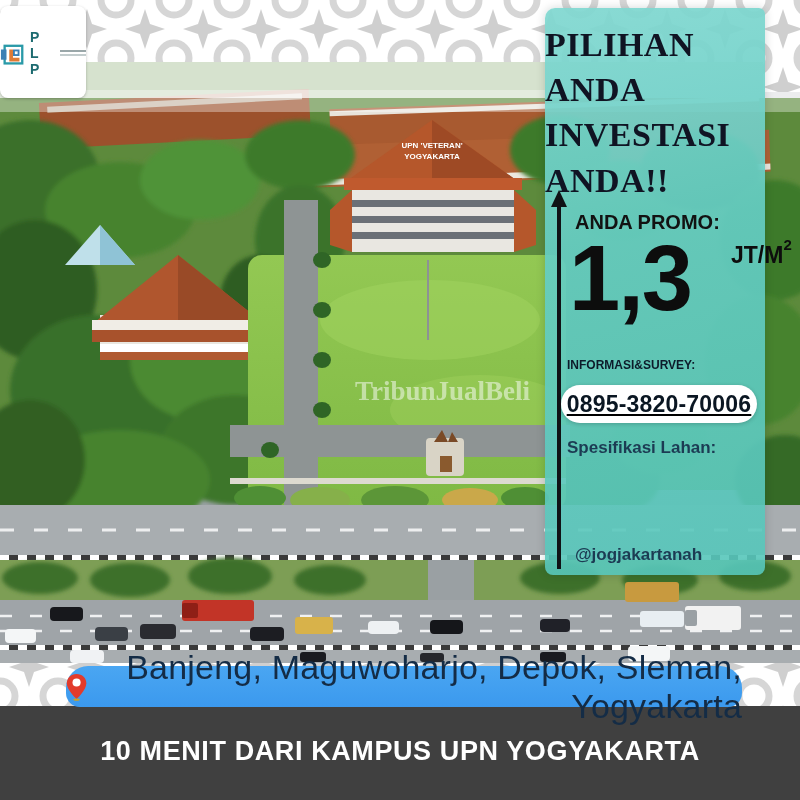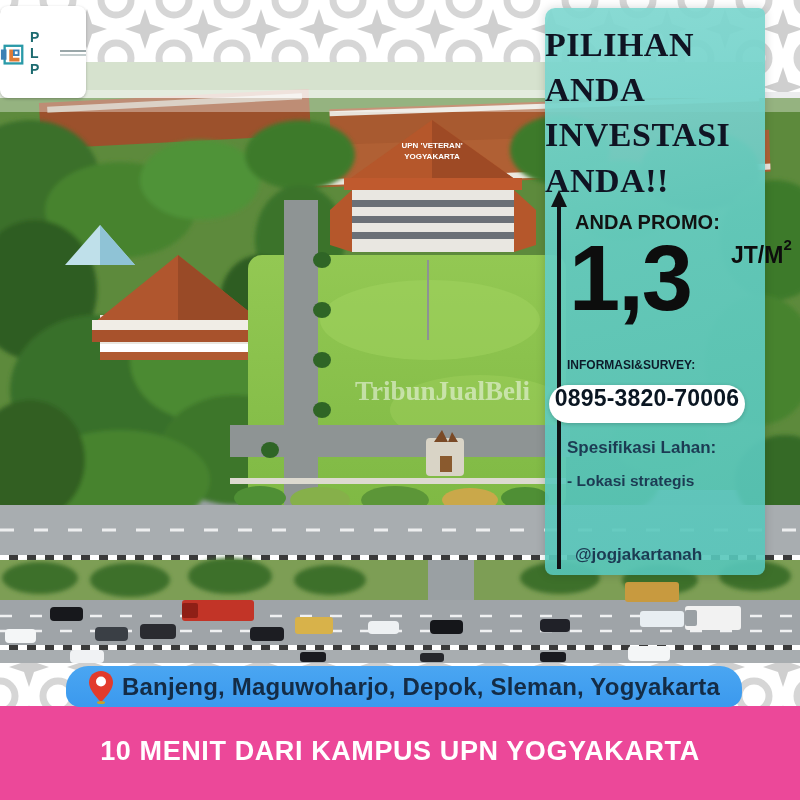--- a/index.html
+++ b/index.html
@@ -35,36 +35,36 @@
   .up-arrow .head{width:0;height:0;margin:0 auto;
                   border-left:8px solid transparent;border-right:8px solid transparent;
                   border-bottom:17px solid #101216;}
   .up-arrow .shaft{width:4px;height:362px;margin:0 auto;background:#101216;}
   .price-label{position:absolute;left:30px;top:203px;font-size:20px;font-weight:800;color:#121212;}
   .price-value{position:absolute;left:24px;top:218px;font-size:92px;font-weight:900;color:#0d0d0d;
                letter-spacing:-2px;}
   .price-unit{position:absolute;left:148px;top:232px;font-size:23px;font-weight:800;color:#0d0d0d;margin-left:38px;}
   .price-unit sup{font-size:15px;position:relative;top:-4px;font-weight:800;}
   .info-label{position:absolute;left:22px;top:350px;font-size:12px;font-weight:800;color:#0d1b2a;}
-  .phone-pill{position:absolute;left:4px;top:377px;width:196px;height:38px;background:#ffffff;
-              border-radius:19px;display:flex;align-items:flex-start;justify-content:center;
-              box-shadow:0 1px 4px rgba(0,0,0,.2);}
+  .phone-pill{position:absolute;left:16px;top:377px;width:196px;height:38px;background:#ffffff;
+              border-radius:19px;display:flex;align-items:center;justify-content:center;
+              box-shadow:0 1px 4px rgba(0,0,0,.2);text-decoration:underline;}
   .phone-pill span{font-size:23px;font-weight:800;color:#0a1622;letter-spacing:.2px;}
   .spec-title{position:absolute;left:22px;top:430px;font-size:17px;font-weight:800;color:#1c3b53;}
   .spec-list{position:absolute;left:22px;top:461px;font-size:15.5px;font-weight:700;color:#1c3b53;
              line-height:1.55;}
   .social{position:absolute;left:30px;top:537px;font-size:17px;font-weight:800;color:#1c3b53;}
 
   
   .location-bar{left:66px;top:666px;width:676px;height:41px;z-index:7;
                 background:linear-gradient(#4aa6f2,#3b99ee);
                 border-radius:22px 22px 14px 14px;
                 display:flex;align-items:center;justify-content:center;gap:8px;}
-  .location-bar .loc-text{font-size:24px;font-weight:700;color:#142c46;letter-spacing:.2px;text-align:right;}
-  .bottom-bar{left:0;top:706px;width:800px;height:94px;background:#ec4899;z-index:6;
+  .location-bar .loc-text{font-size:34px;font-weight:400;color:#142c46;letter-spacing:.2px;text-align:right;}
+  .bottom-bar{left:0;top:706px;width:800px;height:94px;background:#404040;z-index:6;
               display:flex;align-items:flex-start;justify-content:center;}
   .bottom-bar span{margin-top:30px;font-size:27px;font-weight:800;color:#ffffff;letter-spacing:.6px;}
 </style>
 </head>
 <body>
 
 <div class="canvas">
 
   <svg class="abs photo" viewBox="0 0 800 603" width="800" height="603">
     <defs>
@@ -272,21 +272,20 @@
       <span>JT/M</span><sup>2</sup>
     </div>
 
     <div class="info-label">INFORMASI&amp;SURVEY:</div>
     <div class="phone-pill">
       <span>0895-3820-70006</span>
     </div>
 
     <div class="spec-title">Spesifikasi Lahan:</div>
     <div class="spec-list">
-      <div>- Lokasi strategis</div>
     </div>
 
     <div class="social">@jogjakartanah</div>
   </div>
 
   <div class="abs location-bar">
     <svg width="26" height="34" viewBox="0 0 26 34">
       <path d="M13 1 C6 1 1 6 1 12.5 C1 21 13 32 13 32 C13 32 25 21 25 12.5 C25 6 20 1 13 1 Z" fill="#e23b2c"></path>
       <circle cx="13" cy="11.5" r="5" fill="#ffffff"></circle>
       <ellipse cx="13" cy="32.5" rx="4" ry="1.5" fill="#c9a227"></ellipse>

